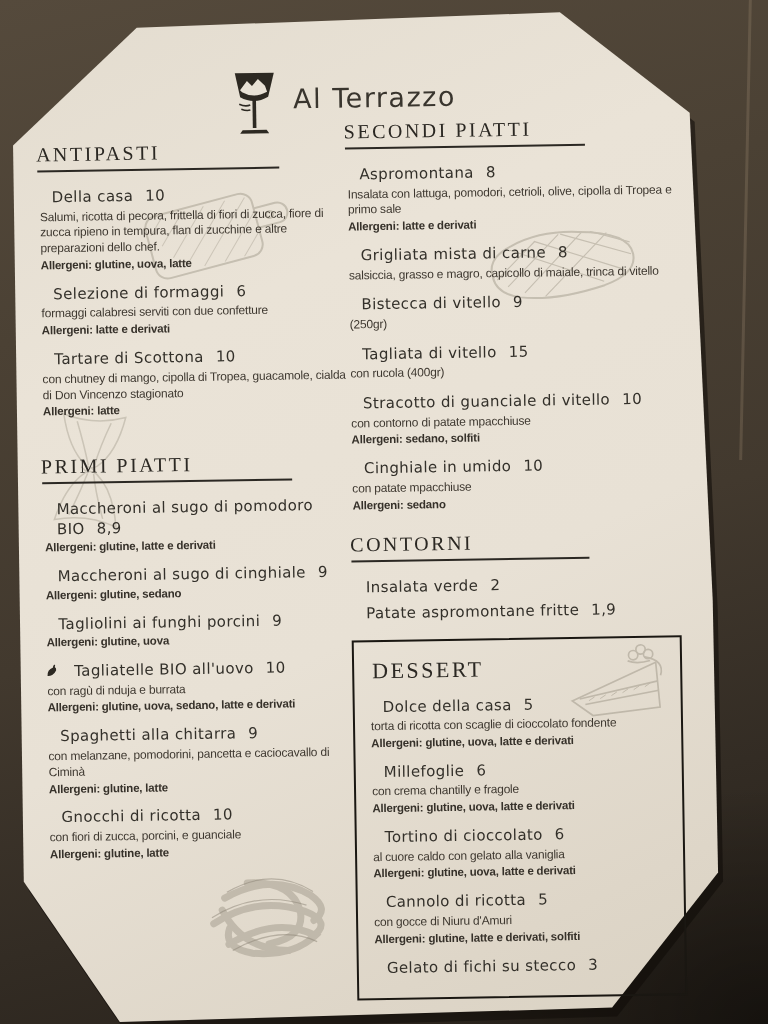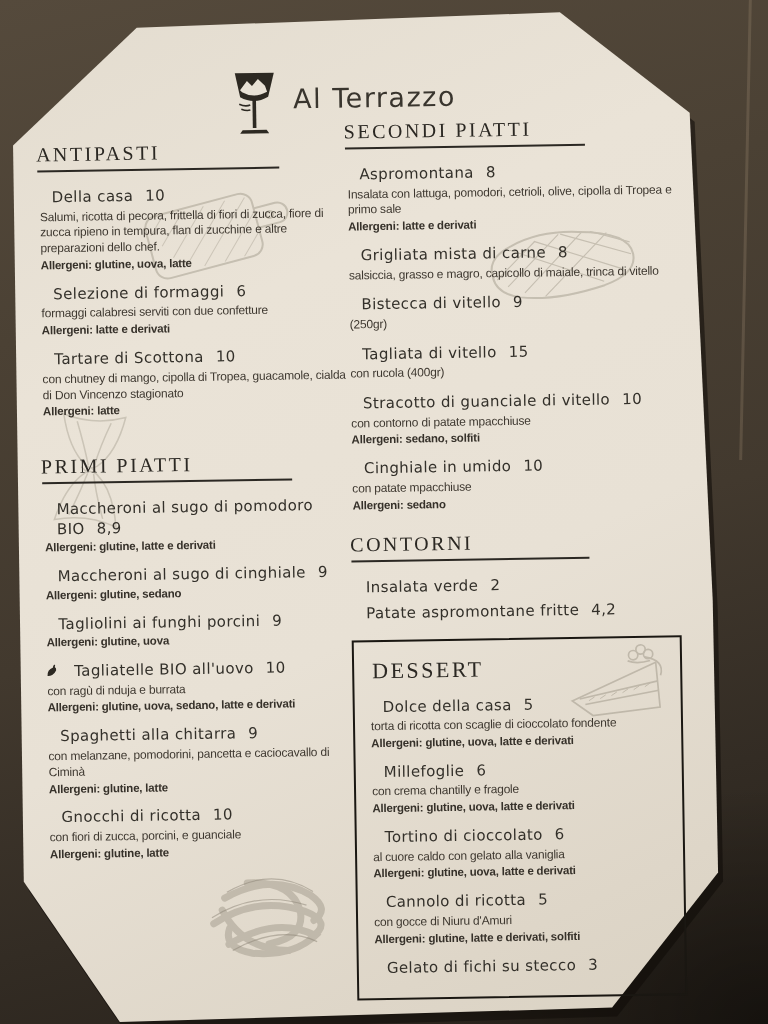--- a/index.html
+++ b/index.html
@@ -227,21 +227,21 @@
     <div class="gap-contorni"></div>
     <div class="sec-head">
       <div class="sec-title">CONTORNI</div>
       <div class="sec-rule" style="width:238px"></div>
     </div>
     <div class="sec-items contorni-items">
       <div class="mi">
         <div class="mi-h"><span>Insalata verde</span><span class="mi-p">2</span></div>
       </div>
       <div class="mi">
-        <div class="mi-h"><span>Patate aspromontane fritte</span><span class="mi-p">4,2</span></div>
+        <div class="mi-h"><span>Patate aspromontane fritte</span><span class="mi-p">1,9</span></div>
       </div>
     </div>
 
     <div class="dessert-box">
       <svg class="cake-sketch" width="112" height="86" viewBox="0 0 120 90">
         <g stroke="#a29b8c" fill="none" stroke-width="1.8" opacity=".55">
           <path d="M6 62 L96 22 L100 70 L28 78 Z"></path>
           <path d="M84 16 Q106 20 101 36"></path>
           <path d="M14 60 L98 42 M20 66 L99 52"></path>
           <g stroke-width="1">

